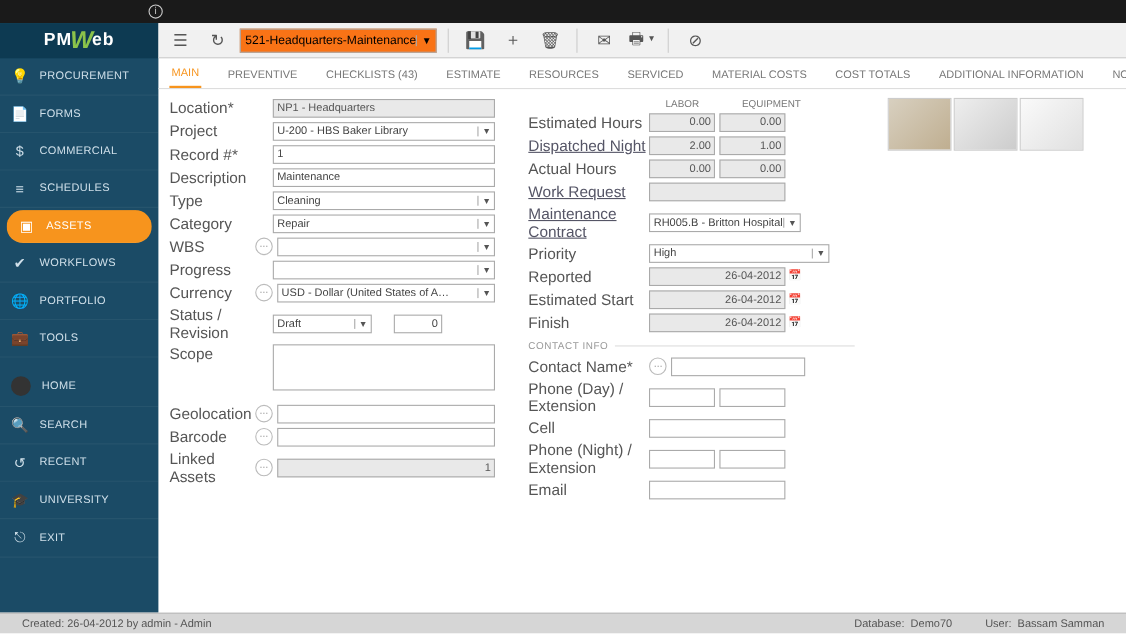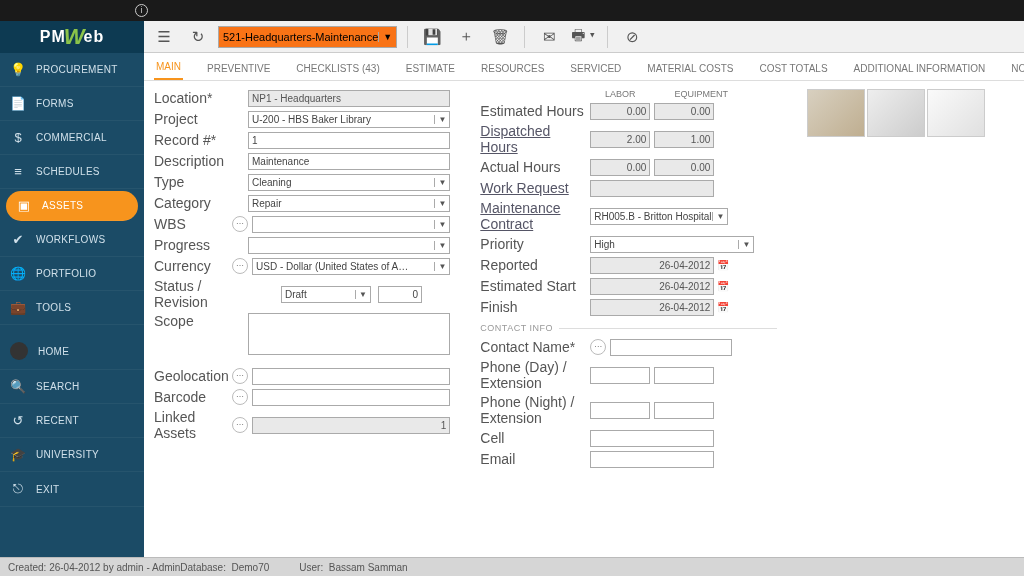--- a/index.html
+++ b/index.html
@@ -70,23 +70,23 @@
 .midrow .single .inp{ width:100%; }
 .dateic { width:14px; text-align:center; font-size:10px; color:#777; cursor:pointer; margin-left:2px;}
 .section-hdr { font-size:9px; color:#999; letter-spacing:0.5px; margin:4px 0 2px 0; display:flex; align-items:center; gap:6px;}
 .section-hdr::after { content:""; flex:1; height:1px; background:#ddd;}
 .thumbs { display:flex; gap:2px; }
 .thumb { width:58px; height:48px; background:linear-gradient(135deg,#d8d0c0,#bfae90); border:1px solid #ccc;}
 .thumb.t2 { background:linear-gradient(135deg,#eee,#ccc);}
 .thumb.t3 { background:linear-gradient(135deg,#fafafa,#e0e0e0);}
 
 
-.status { height:19px; background:#d6d6d6; border-top:1px solid #bbb; font-size:10px; color:#555; display:flex; align-items:center; padding:0 8px; justify-content:flex-start;}
+.status { height:19px; background:#d6d6d6; border-top:1px solid #bbb; font-size:10px; color:#555; display:flex; align-items:center; padding:0 20px; justify-content:space-between;}
 .status .right { display:flex; gap:30px;}
-.sr-pair { display:flex; gap:7px;margin-left:33px;}
+.sr-pair { display:flex; gap:20px;}
 .sr-pair .sel{ width:90px; flex:none;}
 .sr-pair .inp{ width:44px; flex:none; text-align:right; justify-content:flex-end;}
 </style>
 </head>
 <body>
 <div id="app">
 
 <div class="banner">
   <span class="info-ic">i</span>
 </div>
@@ -310,21 +310,21 @@
                 <div class="pair">
                   <div class="inp ro">
                     <span>0.00</span>
                   </div>
                   <div class="inp ro">
                     <span>0.00</span>
                   </div>
                 </div>
               </div>
           <div class="row midrow">
-                <span class="lbl link">Dispatched Hours</span>
+                <span class="lbl link">Dispatched Night</span>
                 <div class="pair">
                   <div class="inp ro">
                     <span>2.00</span>
                   </div>
                   <div class="inp ro">
                     <span>1.00</span>
                   </div>
                 </div>
               </div>
           <div class="row midrow">
@@ -388,29 +388,29 @@
                 <div class="inp" style="width:122px;flex:none"></div>
               </div>
           <div class="row midrow">
                 <span class="lbl">Phone (Day) / Extension</span>
                 <div class="pair">
                   <div class="inp"></div>
                   <div class="inp"></div>
                 </div>
               </div>
           <div class="row midrow">
+                <span class="lbl">Cell</span>
+                <div class="single">
+                  <div class="inp"></div>
+                </div>
+              </div>
+          <div class="row midrow">
                 <span class="lbl">Phone (Night) / Extension</span>
                 <div class="pair">
                   <div class="inp"></div>
-                  <div class="inp"></div>
-                </div>
-              </div>
-          <div class="row midrow">
-                <span class="lbl">Cell</span>
-                <div class="single">
                   <div class="inp"></div>
                 </div>
               </div>
           <div class="row midrow">
                 <span class="lbl">Email</span>
                 <div class="single">
                   <div class="inp"></div>
                 </div>
               </div>
         </div>

